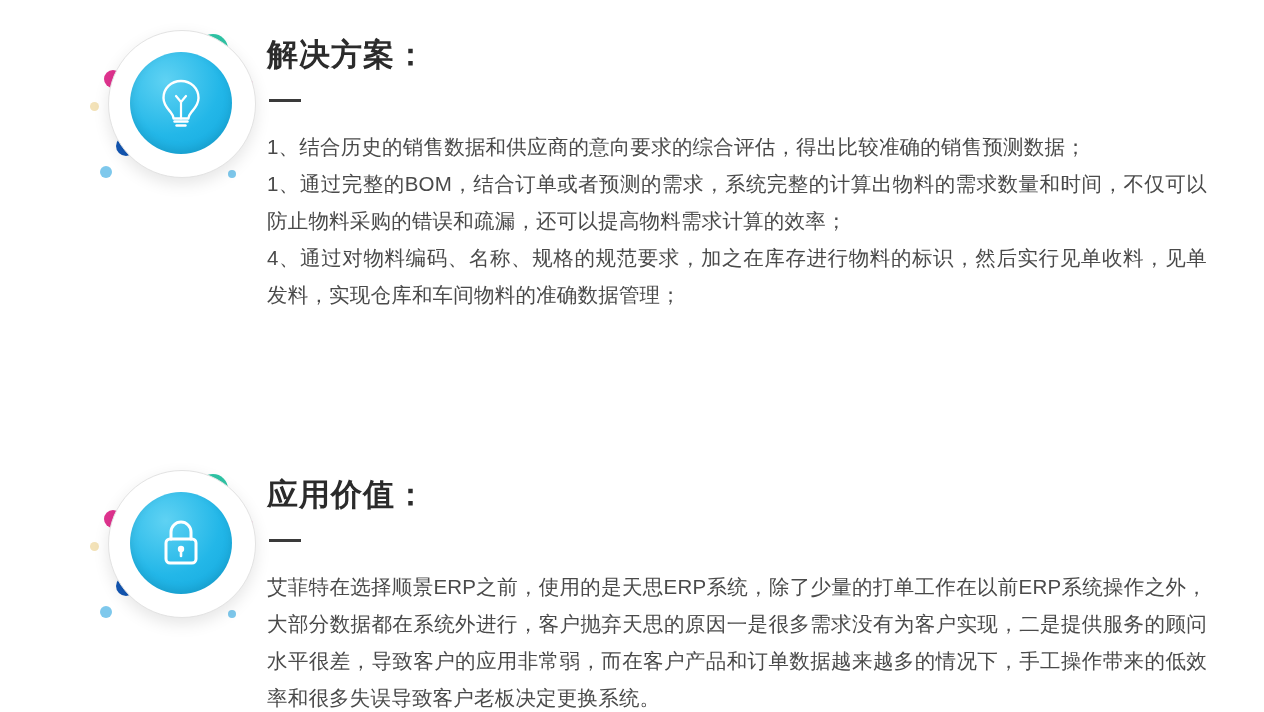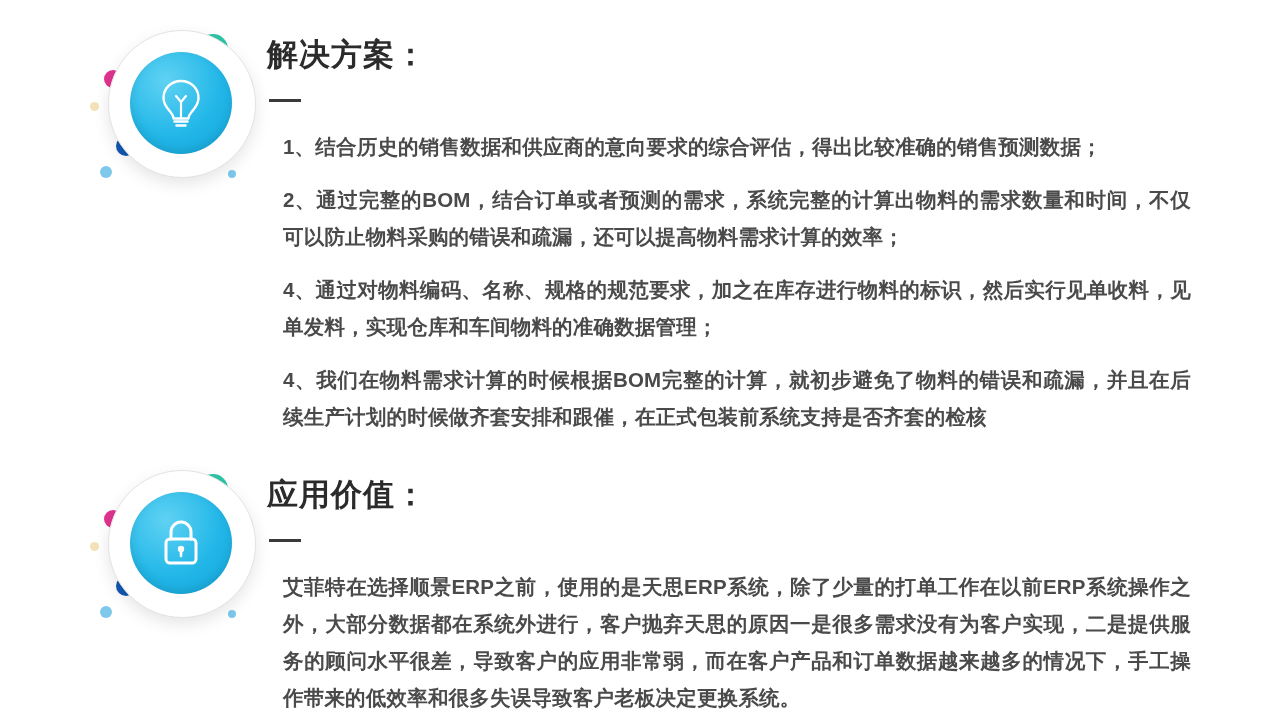--- a/index.html
+++ b/index.html
@@ -107,22 +107,21 @@
   }
   .body-text {
     margin: 26px 0 0 0;
     font-size: 20.5px;
     line-height: 37px;
     color: #4a4a4a;
     letter-spacing: 0.2px;
     text-align: justify;
   }
   .body-text p {
-    margin: 16px;
-    font-weight: bold;
+    margin: 0;
   }
 </style>
 </head>
 <body>
 
 <div class="page">
 
   <div class="section" id="section-solution">
 
     <div class="icon-badge">
@@ -145,23 +144,22 @@
           <path d="M27 27 L22 21 M27 27 L32 21" fill="none" stroke="#ffffff" stroke-width="2.2" stroke-linecap="round"></path>
         </svg>
       </div>
     </div>
 
     <div class="content">
       <h2 class="heading">解决方案：</h2>
       <div class="rule"></div>
       <div class="body-text">
         <p>1、结合历史的销售数据和供应商的意向要求的综合评估，得出比较准确的销售预测数据；</p>
-        <p>2、通过完整的BOM，结合订单或者预测的需求，系统完整的计算出物料的需求数量和时间，不仅可以防止物料采购的错误和疏漏，还可以提高物料需求计算的效率；</p>
+        <p>1、通过完整的BOM，结合订单或者预测的需求，系统完整的计算出物料的需求数量和时间，不仅可以防止物料采购的错误和疏漏，还可以提高物料需求计算的效率；</p>
         <p>4、通过对物料编码、名称、规格的规范要求，加之在库存进行物料的标识，然后实行见单收料，见单发料，实现仓库和车间物料的准确数据管理；</p>
-        <p>4、我们在物料需求计算的时候根据BOM完整的计算，就初步避免了物料的错误和疏漏，并且在后续生产计划的时候做齐套安排和跟催，在正式包装前系统支持是否齐套的检核</p>
       </div>
     </div>
   </div>
 
   <div class="section" id="section-value">
 
     <div class="icon-badge">
       <span class="dot teal d1"></span>
       <span class="dot magenta d2"></span>
       <span class="dot navy d3"></span>

